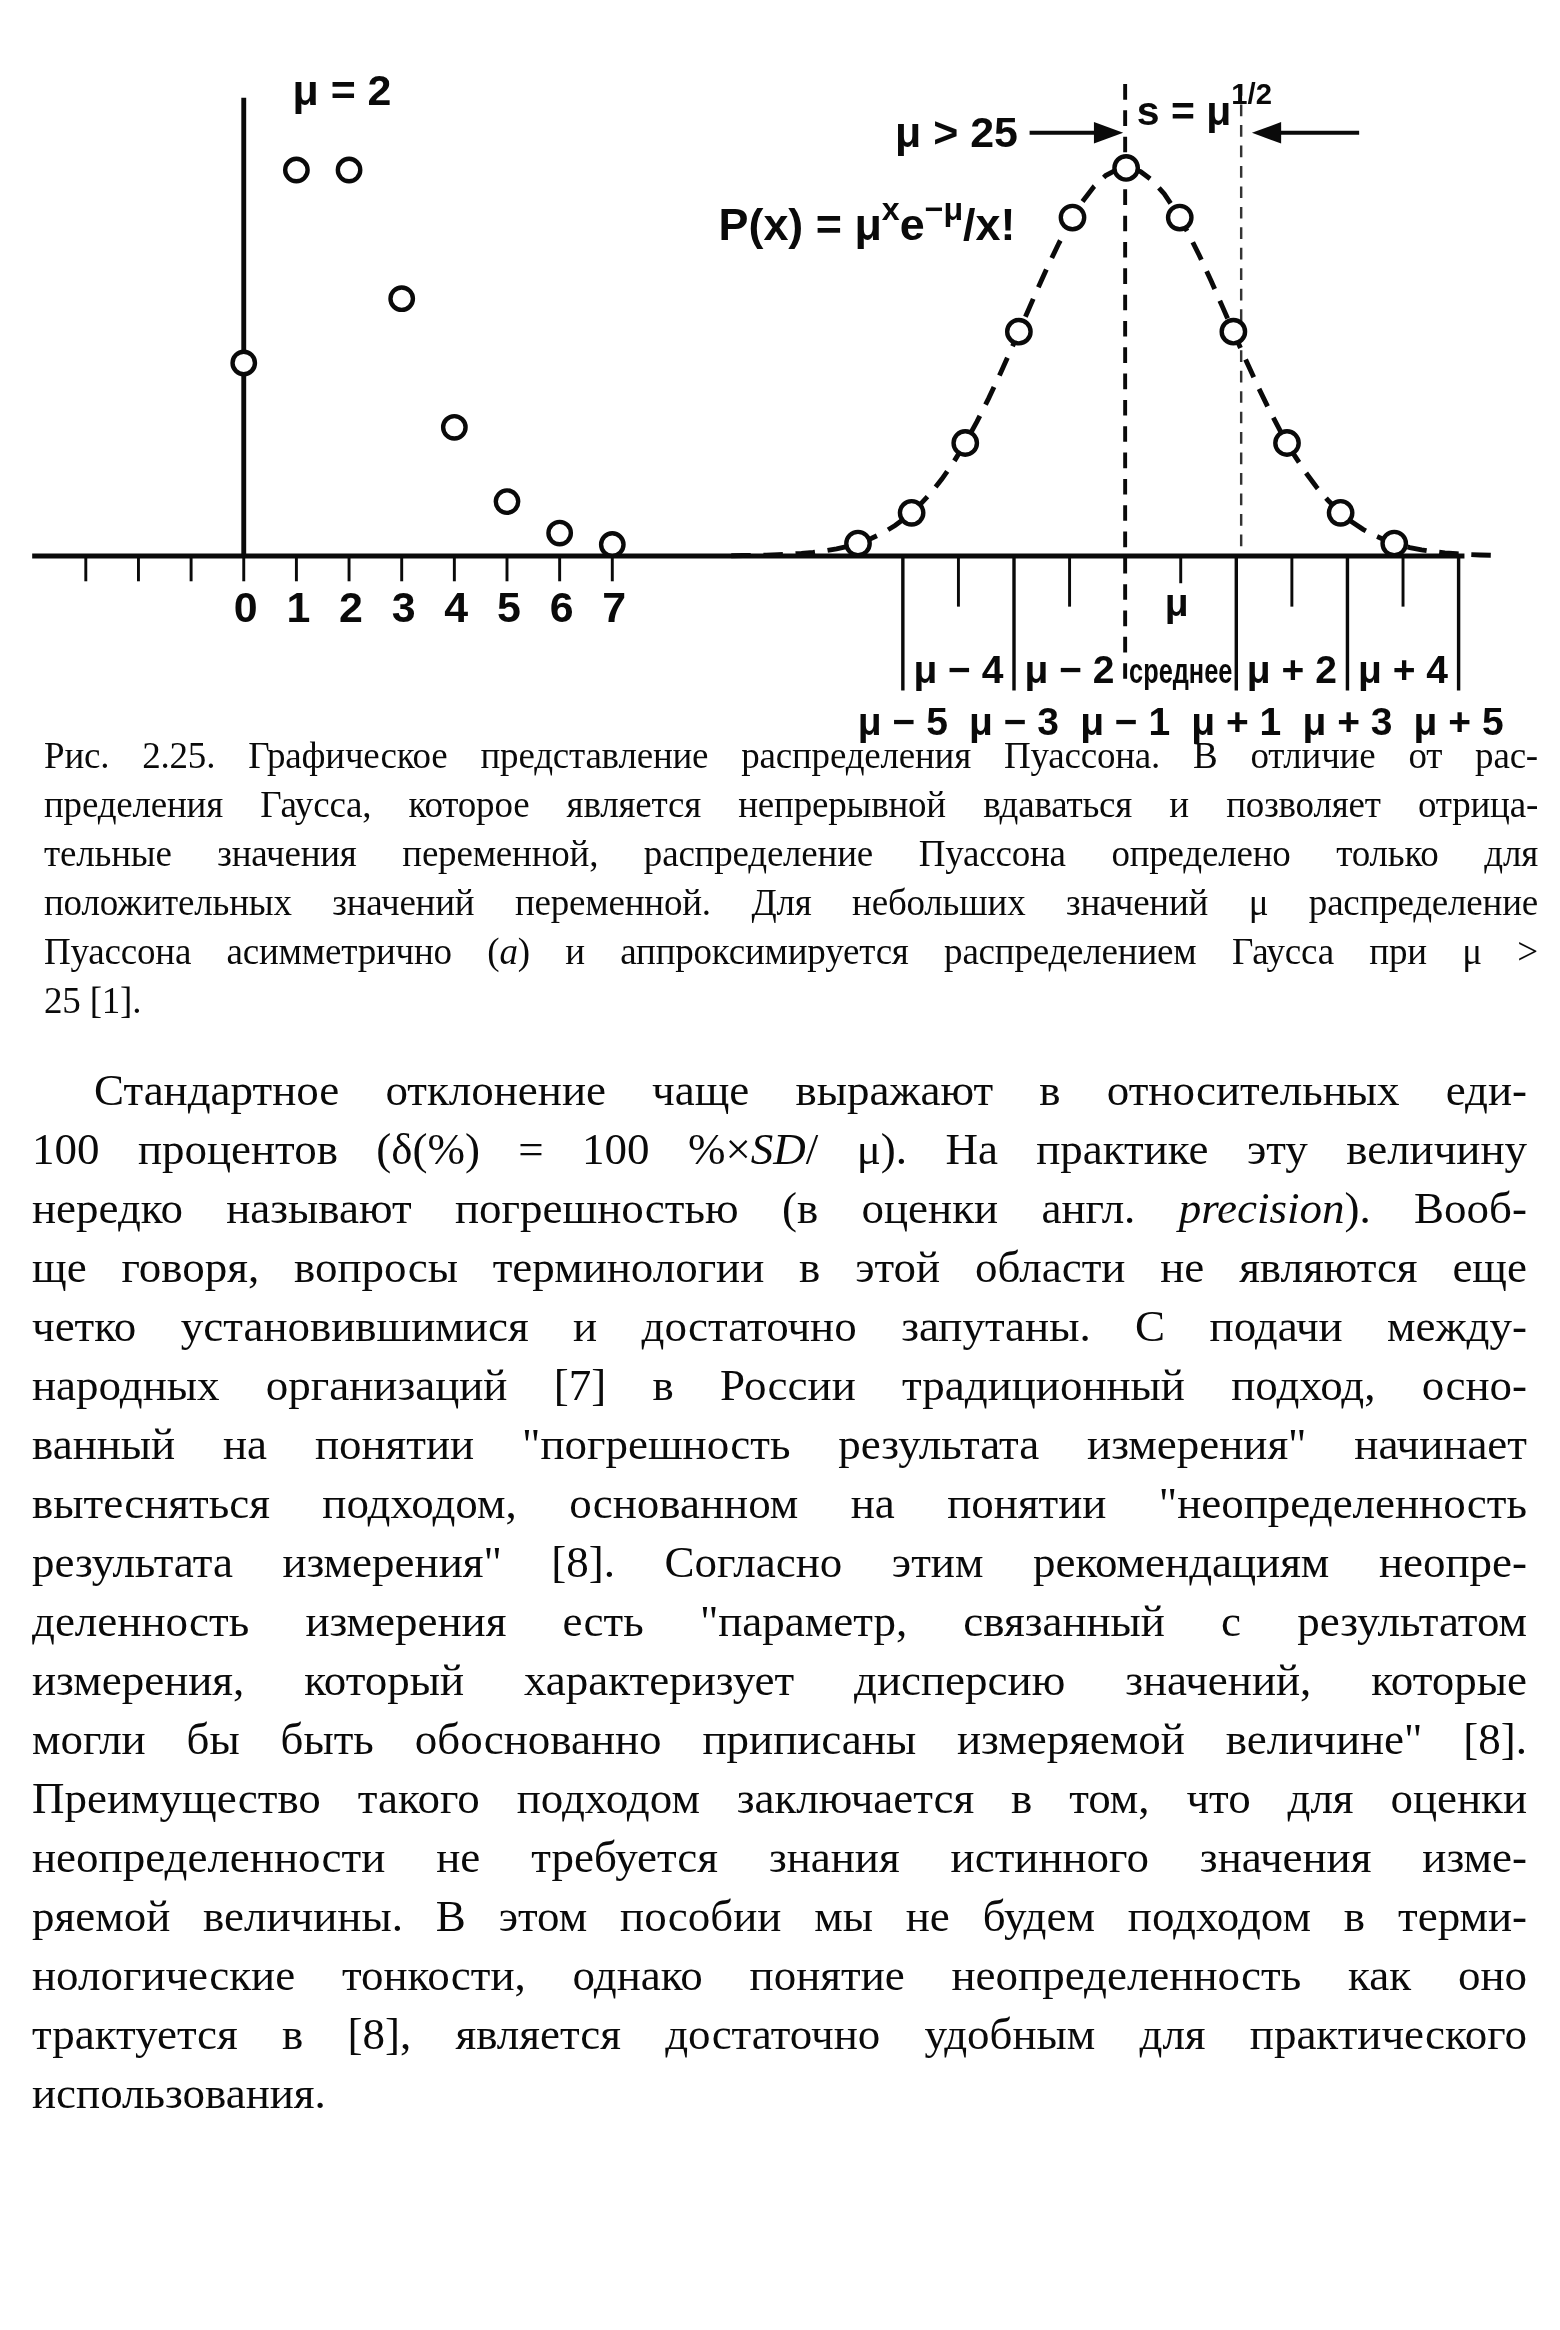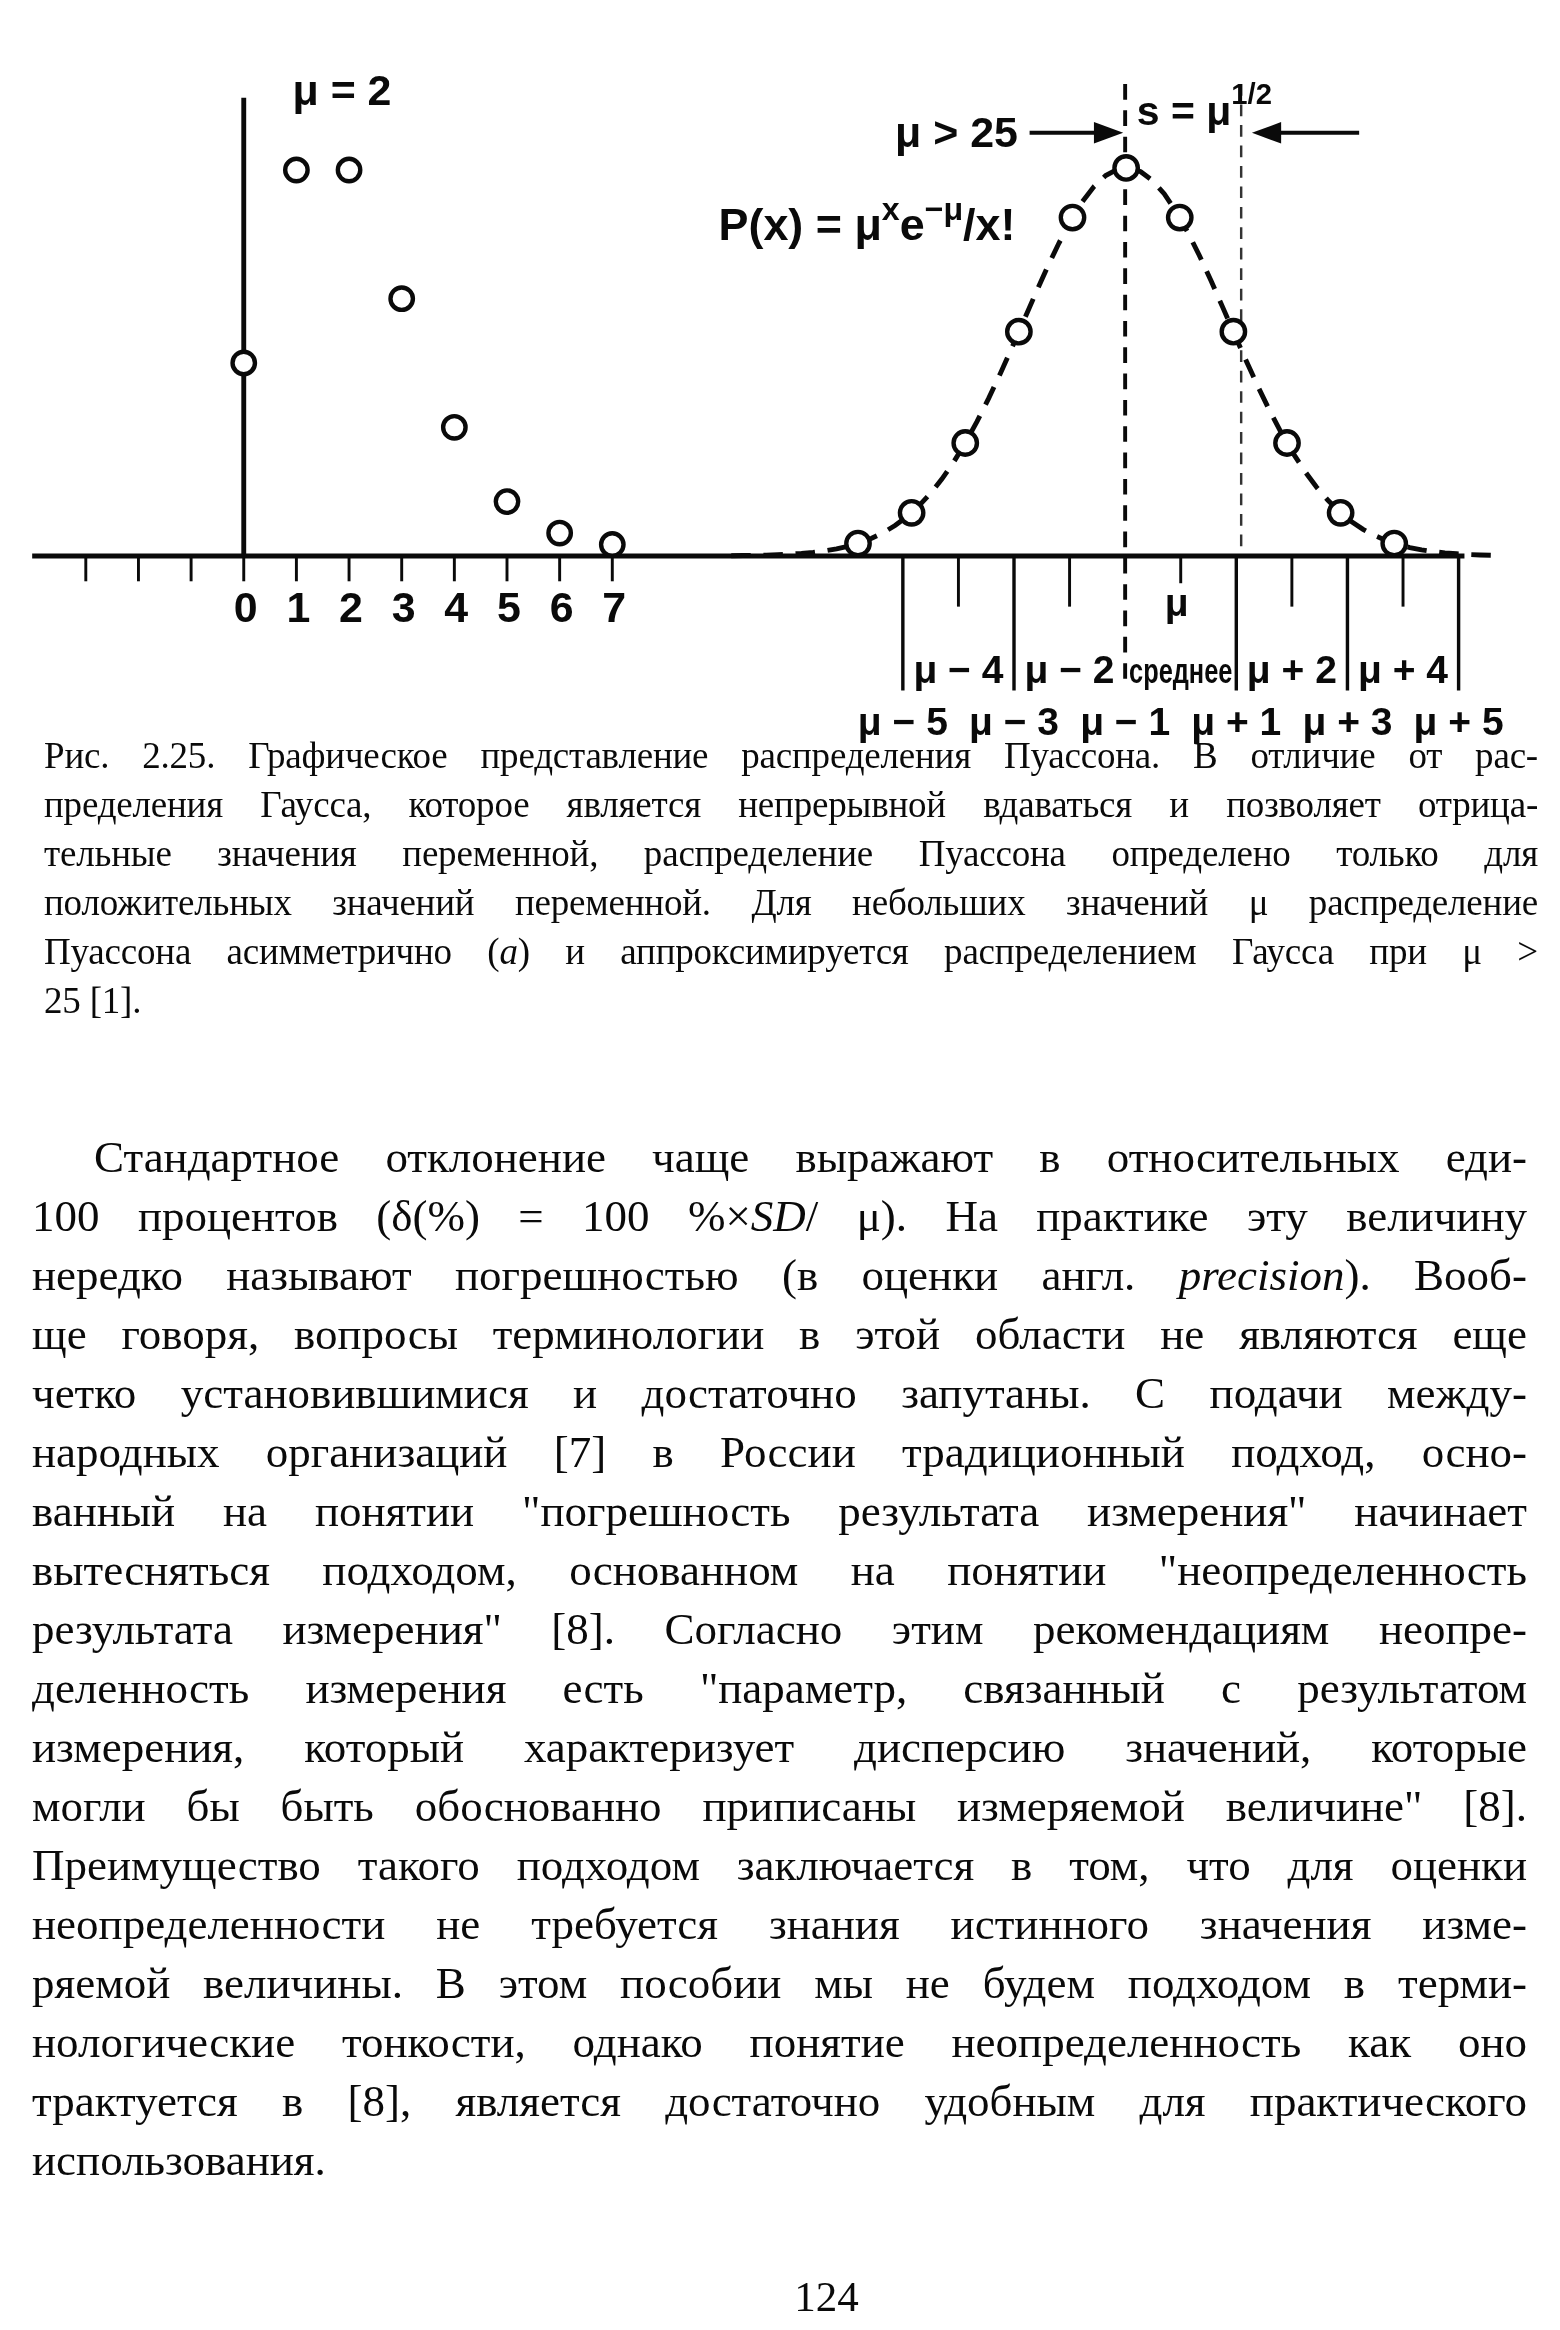--- a/index.html
+++ b/index.html
@@ -2,21 +2,21 @@
 <html><head>
 <meta charset="utf-8">
 <style>
   html,body{margin:0;padding:0}
   body{width:1560px;height:2331px;position:relative;background:#ffffff;color:#0a0a0a;
        font-family:"Liberation Serif",serif;}
   .page{position:absolute;left:0;top:0;width:1560px;height:2331px;background:#fff;overflow:hidden}
   #figure{position:absolute;left:0;top:0;width:1560px;height:756px}
   #caption{position:absolute;left:44px;top:731px;width:1494px;
            font-size:37px;line-height:49px;letter-spacing:-0.2px}
-  #body-text{position:absolute;left:32px;top:1128px;width:1495px;
+  #body-text{position:absolute;left:32px;top:1061px;width:1495px;
            font-size:45px;line-height:59px}
   .tline{text-align:justify;text-align-last:justify}
   .tline.last{text-align-last:left}
   #body-text .tline.first{text-indent:62px}
   .it{font-style:italic}
   #pageno{position:absolute;left:0;right:0;top:2272px;text-align:center;text-indent:93px;
           font-size:43px}
 </style>
 </head>
 <body>
@@ -122,15 +122,14 @@
       <div class="tline"><span>деленность измерения есть "параметр, связанный с результатом</span></div>
       <div class="tline"><span>измерения, который характеризует дисперсию значений, которые</span></div>
       <div class="tline"><span>могли бы быть обоснованно приписаны измеряемой величине" [8].</span></div>
       <div class="tline"><span>Преимущество такого подходом заключается в том, что для оценки</span></div>
       <div class="tline"><span>неопределенности не требуется знания истинного значения изме-</span></div>
       <div class="tline"><span>ряемой величины. В этом пособии мы не будем подходом в терми-</span></div>
       <div class="tline"><span>нологические тонкости, однако понятие неопределенность как оно</span></div>
       <div class="tline"><span>трактуется в [8],  является достаточно удобным для практического</span></div>
       <div class="tline last"><span>использования.</span></div>
     </div>
-  <div id="pageno">124</div>
 </div>
 
 
 </body></html>

